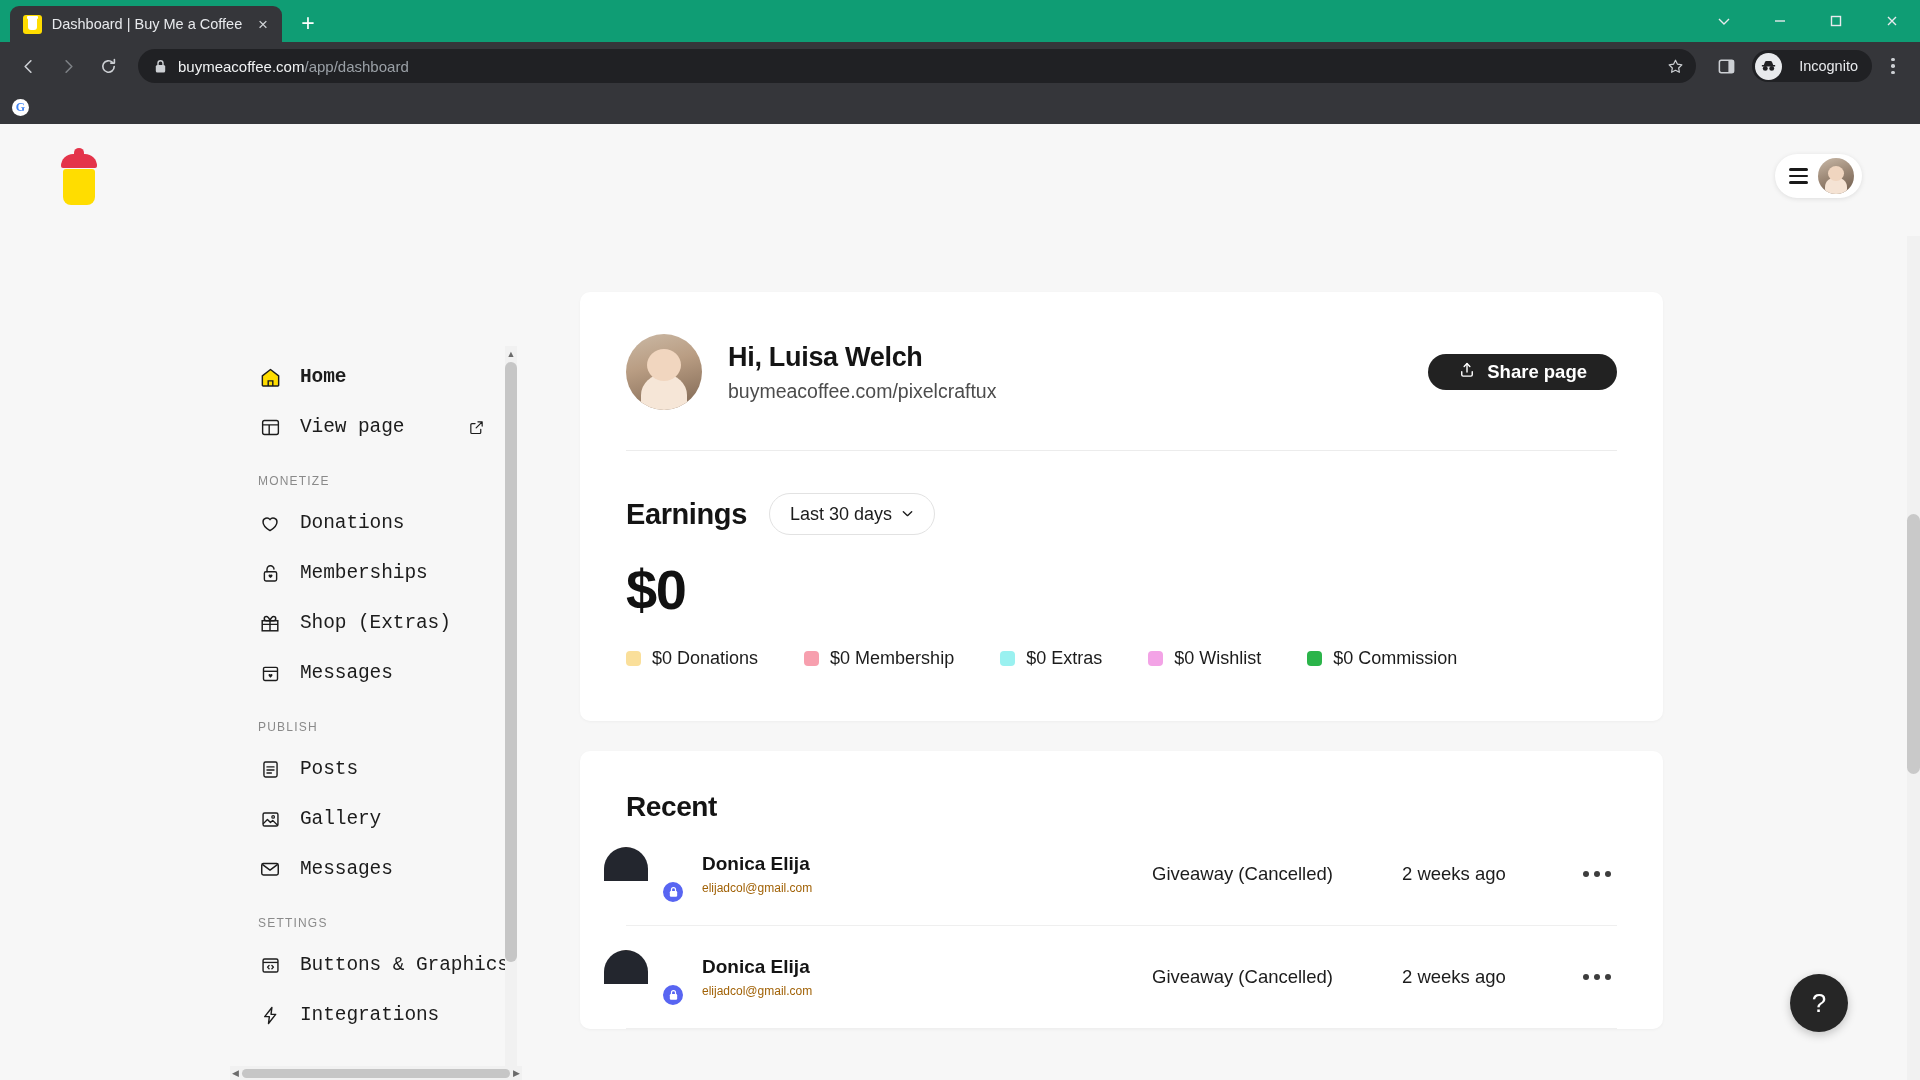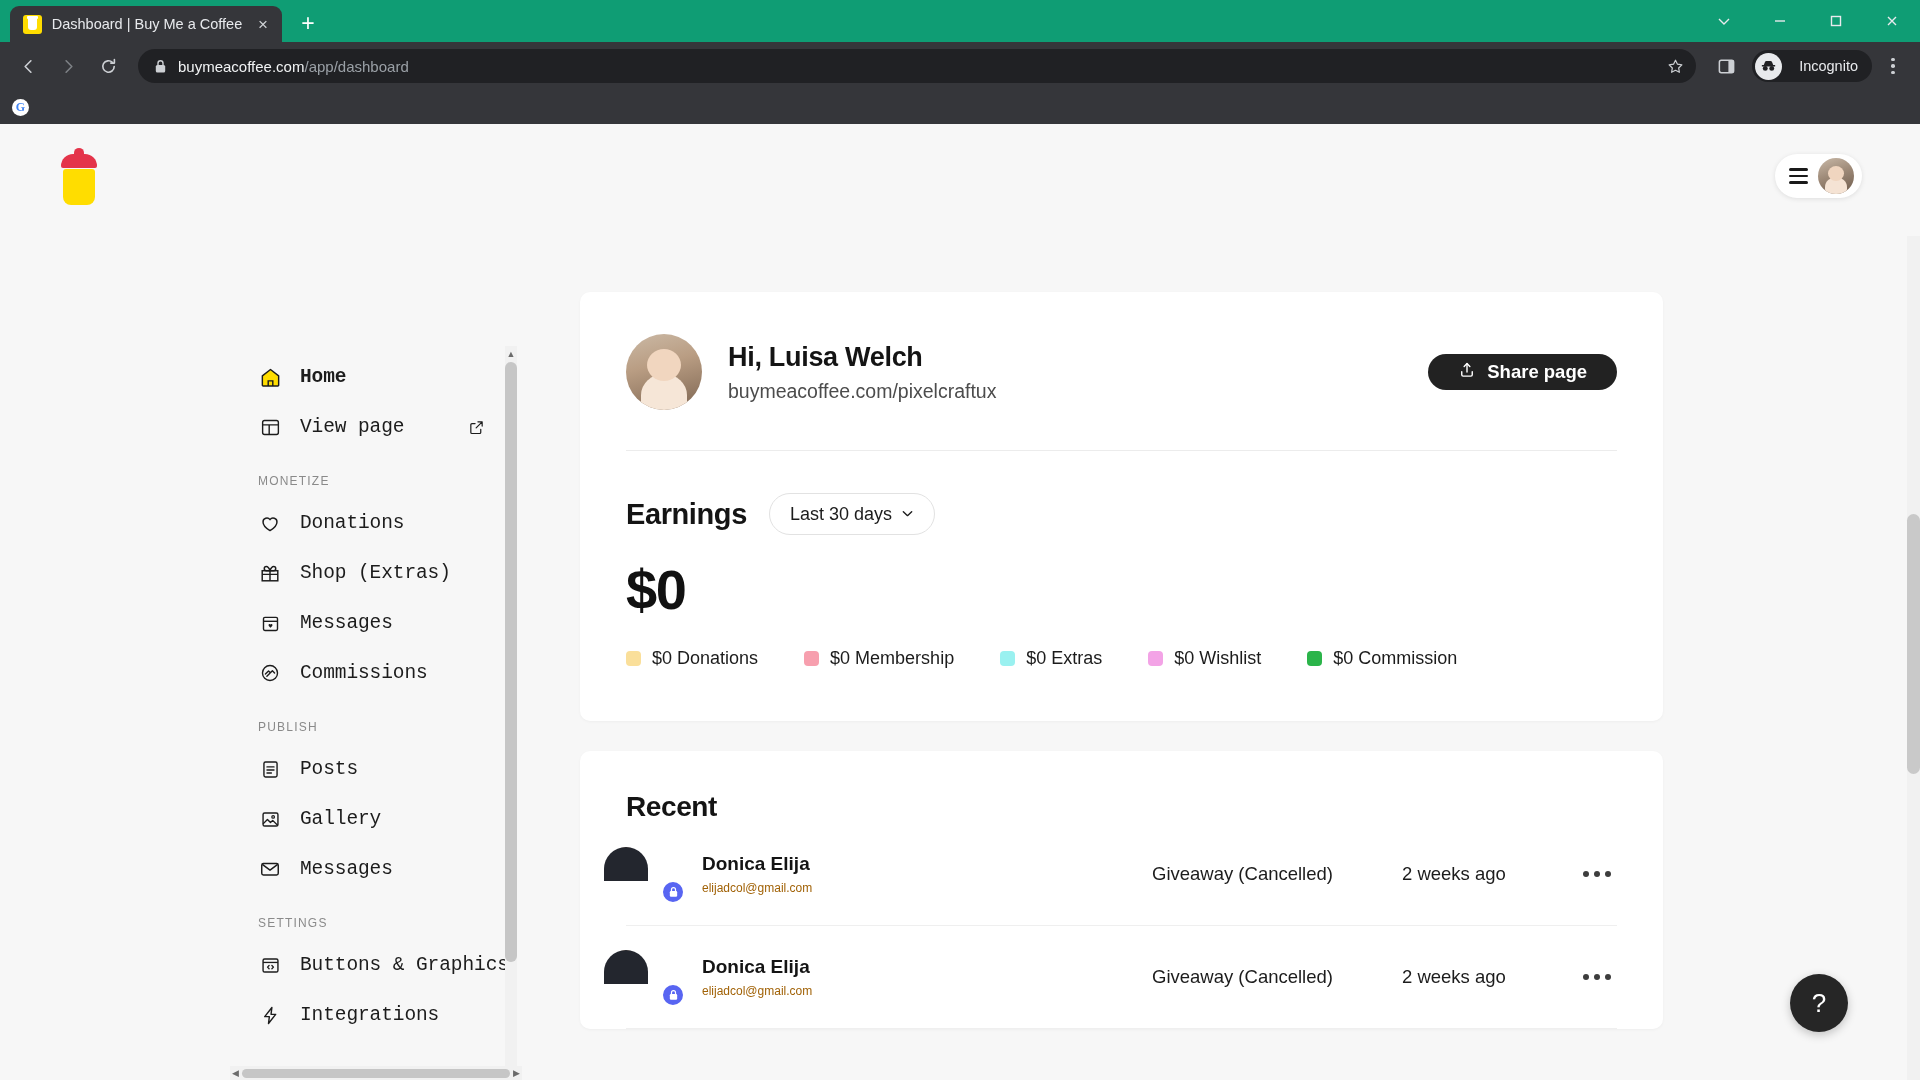--- a/index.html
+++ b/index.html
@@ -435,20 +435,30 @@
 
         <div class="nav-item">
           <span class="ic">
             <svg width="22" height="22" viewBox="0 0 24 24">
                 <path d="M12 20.3s-7.6-4.6-7.6-9.5A4.2 4.2 0 0 1 12 8.3a4.2 4.2 0 0 1 7.6 2.5c0 4.9-7.6 9.5-7.6 9.5z" stroke="#1c1c1c" stroke-width="1.6" fill="none" stroke-linejoin="round"></path>
               </svg>
           </span>
           <span class="nav-label">Donations</span>
         </div>
 
+        <div class="nav-item">
+          <span class="ic">
+            <svg width="21" height="21" viewBox="0 0 24 24">
+                <rect x="5" y="10" width="14" height="10.5" rx="1.8" stroke="#1c1c1c" stroke-width="1.6" fill="none"></rect>
+                <path d="M8 10V7.2A4 4 0 0 1 16 7" stroke="#1c1c1c" stroke-width="1.6" fill="none" stroke-linecap="round"></path>
+                <path d="M12 17.2s-2.3-1.4-2.3-2.9a1.3 1.3 0 0 1 2.3-.8 1.3 1.3 0 0 1 2.3.8c0 1.5-2.3 2.9-2.3 2.9z" fill="#1c1c1c"></path>
+              </svg>
+          </span>
+          <span class="nav-label">Memberships</span>
+        </div>
 
         <div class="nav-item">
           <span class="ic">
             <svg width="22" height="22" viewBox="0 0 24 24">
                 <rect x="3.5" y="9.5" width="17" height="11" stroke="#1c1c1c" stroke-width="1.6" fill="none"></rect>
                 <path d="M3.5 13.5h17M12 9.5v11" stroke="#1c1c1c" stroke-width="1.6"></path>
                 <path d="M12 9.5S10.4 5 8 5a2 2 0 0 0 0 4.5zM12 9.5S13.6 5 16 5a2 2 0 0 1 0 4.5z" stroke="#1c1c1c" stroke-width="1.6" fill="none"></path>
               </svg>
           </span>
           <span class="nav-label">Shop (Extras)</span>
@@ -458,30 +468,20 @@
           <span class="ic">
             <svg width="21" height="21" viewBox="0 0 24 24">
                 <rect x="4" y="5" width="16" height="15" rx="1.6" stroke="#1c1c1c" stroke-width="1.6" fill="none"></rect>
                 <path d="M4 9.5h16" stroke="#1c1c1c" stroke-width="1.6"></path>
                 <path d="M12 16.8s-2.3-1.5-2.3-3a1.3 1.3 0 0 1 2.3-.8 1.3 1.3 0 0 1 2.3.8c0 1.5-2.3 3-2.3 3z" fill="#1c1c1c"></path>
               </svg>
           </span>
           <span class="nav-label">Messages</span>
         </div>
 
-        <div class="nav-item">
-          <span class="ic">
-            <svg width="22" height="22" viewBox="0 0 24 24">
-                <circle cx="12" cy="12" r="8.2" stroke="#1c1c1c" stroke-width="1.5" fill="none"></circle>
-                <path d="M7 13.2l3.4-3.4 2 2 2.2-2.2 2.4 2.4" stroke="#1c1c1c" stroke-width="1.5" fill="none" stroke-linecap="round" stroke-linejoin="round"></path>
-                <path d="M8.6 15.6l3-3" stroke="#1c1c1c" stroke-width="1.5" stroke-linecap="round"></path>
-              </svg>
-          </span>
-          <span class="nav-label">Commissions</span>
-        </div>
 
         <div class="nav-section">PUBLISH</div>
 
         <div class="nav-item">
           <span class="ic">
             <svg width="21" height="21" viewBox="0 0 24 24">
                 <rect x="4.5" y="3.5" width="15" height="17" rx="1.8" stroke="#1c1c1c" stroke-width="1.6" fill="none"></rect>
                 <path d="M8 9h8M8 12.5h8M8 16h5" stroke="#1c1c1c" stroke-width="1.6" stroke-linecap="round"></path>
               </svg>
           </span>

